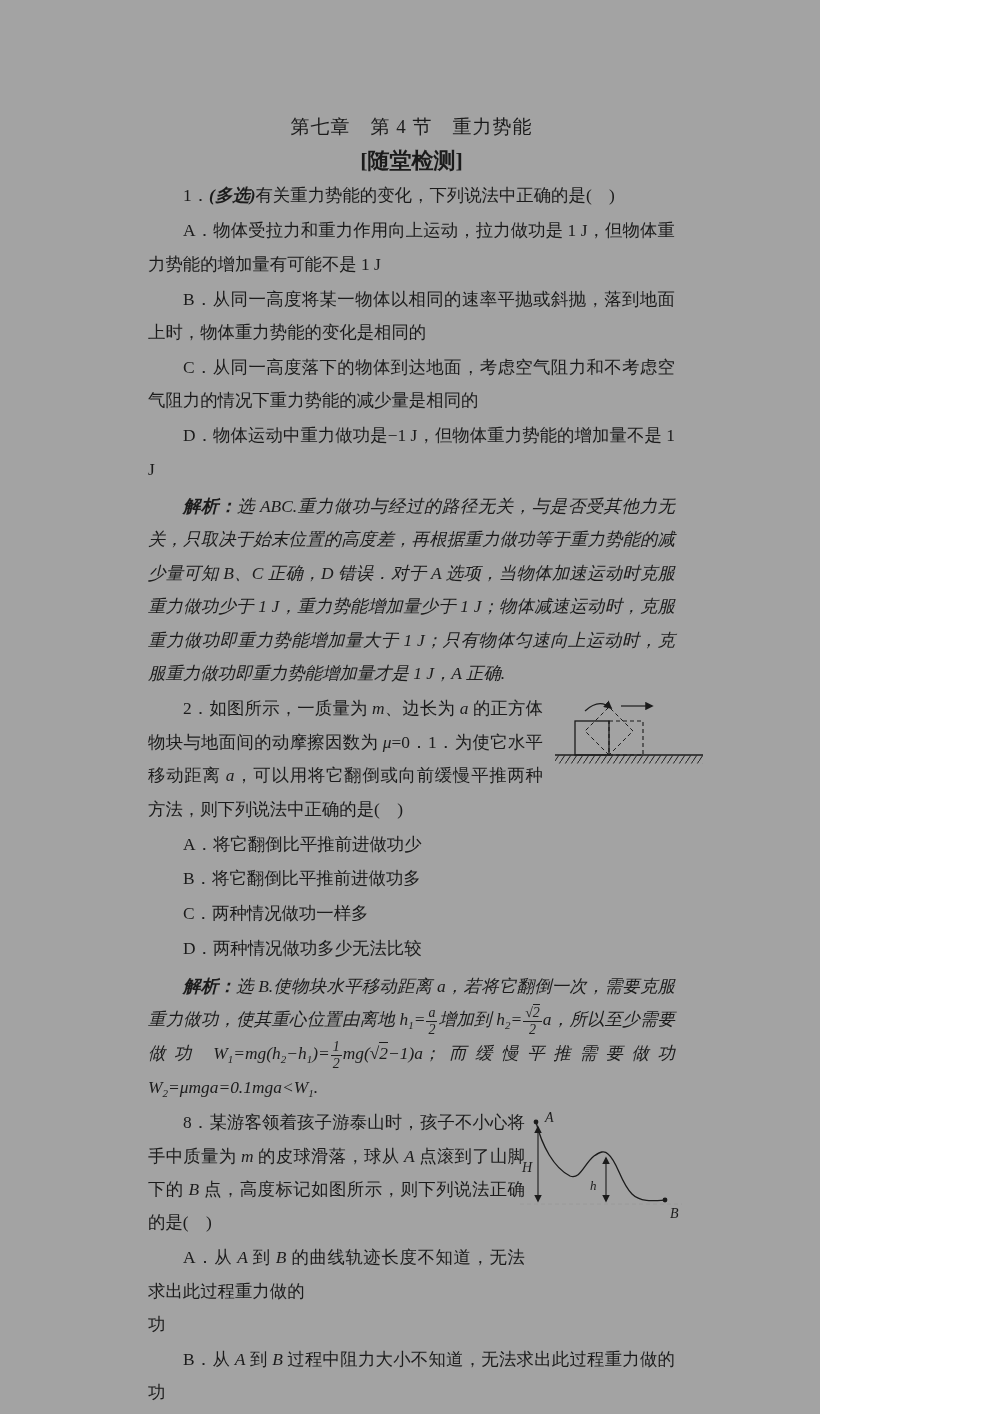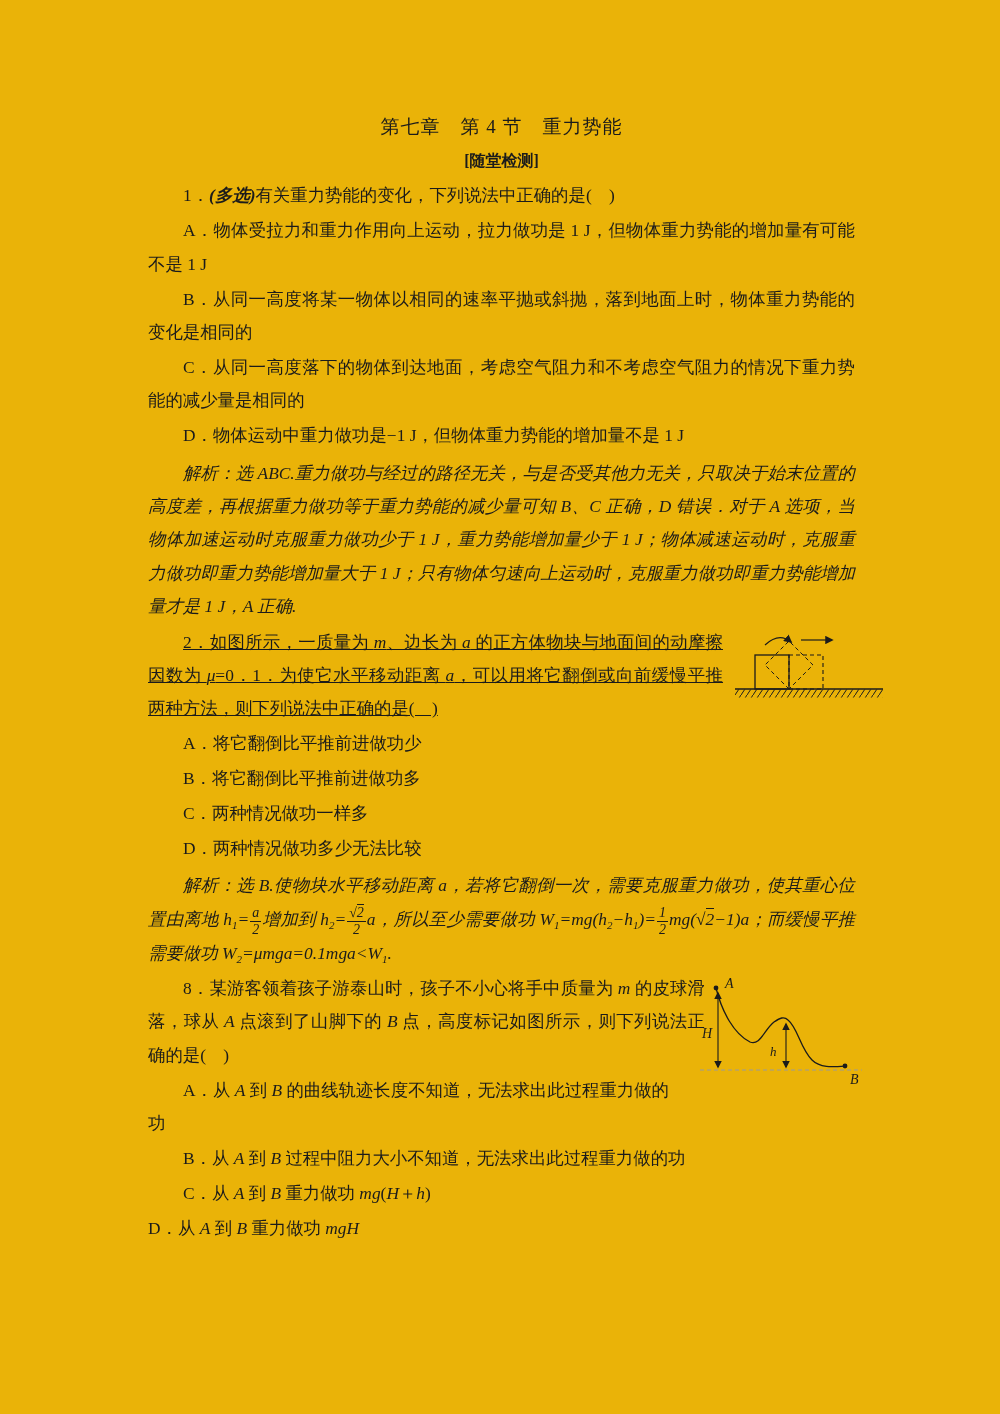--- a/index.html
+++ b/index.html
@@ -1,48 +1,48 @@
 <!DOCTYPE html>
 <html><head>
 <meta charset="utf-8">
 <style>
   html,body{margin:0;padding:0;background:#fff;}
   .page{
     position:relative;
-    width:1000px;height:1414px;
+    width:820px;height:1414px;
     box-sizing:border-box;
     padding:108px 145px 0 148px;
-    background:#eab308;
+    background:#a3a3a3;
     color:#1b1b1b;
     font-family:"Liberation Serif","DejaVu Serif",serif;
     overflow:hidden;
   }
   p{
     margin:1.5px 0;
     font-size:17.4px;
     line-height:33.4px;
     text-indent:35px;
     text-align:justify;
   }
   p.center{text-align:center;text-indent:0;}
   p.title{font-size:19px;letter-spacing:1px;}
-  p.subtitle{font-weight:bold;font-size:16px;}
+  p.subtitle{font-weight:bold;font-size:22px;}
   p.noindent{text-indent:0;}
   p.jiexi{font-style:italic;margin-top:4px;}
-  .bd{font-weight:normal;}
+  .bd{font-weight:bold;}
   .bdi{font-weight:bold;font-style:italic;font-family:Liberation Serif, serif;}
   .v{font-style:italic;font-family:"Liberation Serif",serif;}
   sub{font-size:11px;line-height:0;}
   .frac{display:inline-block;vertical-align:-0.62em;text-align:center;
         font-size:14px;line-height:1.1;text-indent:0;margin:0 1px;}
   .frac .fn{display:block;border-bottom:1px solid #1b1b1b;padding:0 2px;}
   .frac .fd{display:block;}
   .radb{border-top:1px solid #1b1b1b;}
   .qwrap{position:relative;}
-  #q2wrap{padding-right:132px;margin-top:2px;text-decoration:underline;}
+  #q2wrap{padding-right:132px;margin-top:2px;}
   #q3wrap{padding-right:150px;}
   .figbox{position:absolute;}
   #fig2box{top:6px;right:-28px;width:148px;height:82px;}
   #fig3box{top:2px;right:-15px;width:172px;height:118px;}
   svg{display:block;}
   svg text{font-family:"Liberation Serif",serif;font-style:italic;fill:#1b1b1b;}
 </style>
 </head>
 <body>
 

